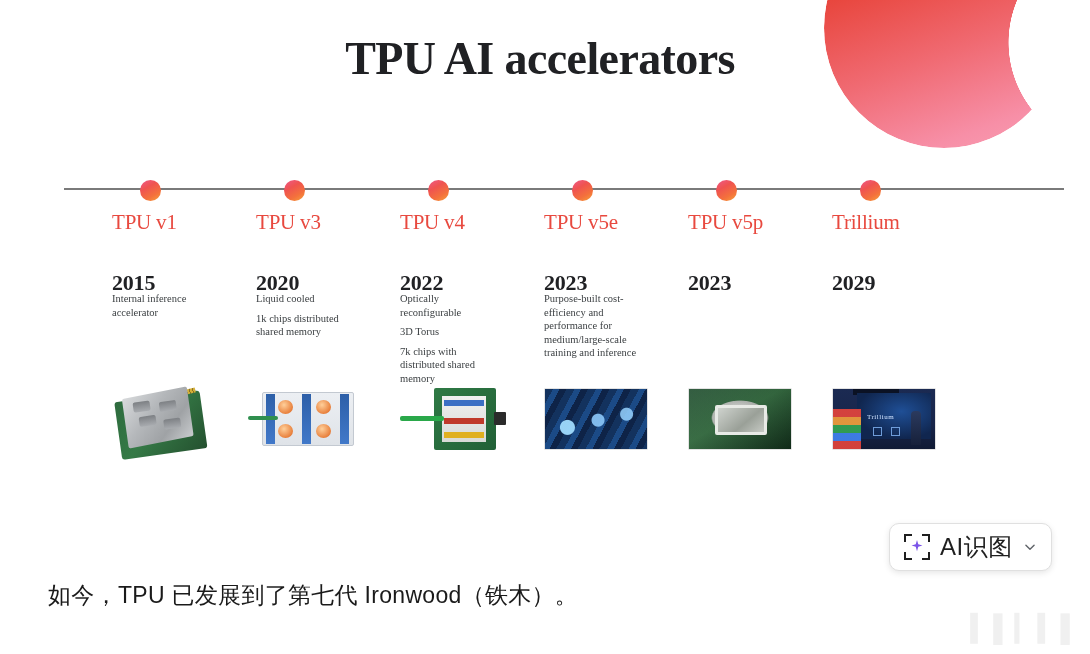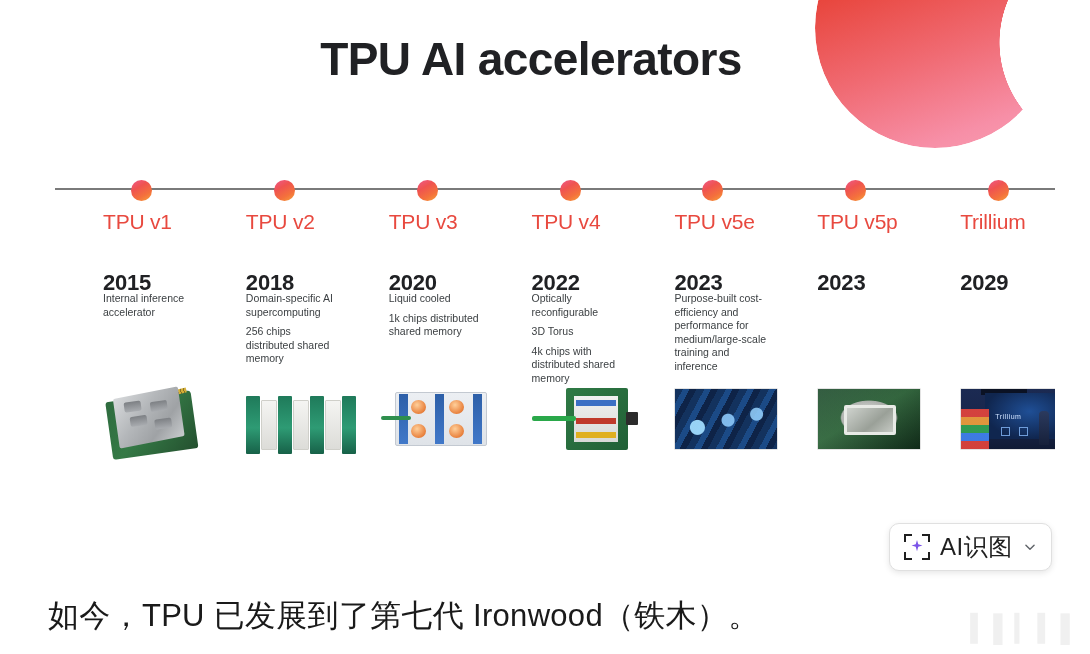--- a/index.html
+++ b/index.html
@@ -6,22 +6,22 @@
   html, body {
     width: 1090px; height: 654px;
     background: #ffffff;
     font-family: "Liberation Sans", "DejaVu Sans", sans-serif;
     overflow: hidden;
   }
   #root { position: relative; width: 1090px; height: 654px; background:#fff; }
 
   
   .slide {
-    position: absolute; left: 7px; top: 0; width: 1048px; height: 570px;
-    background: #ffffff; overflow: hidden;
+    position: absolute; left: 16px; top: 0; width: 1048px; height: 570px;
+    background: #ffffff; overflow: hidden; font-family: Liberation Serif, serif;
   }
 
   
   .crescent-wrap {
     position: absolute; right: 0; top: -92px; width: 240px; height: 240px;
     overflow: hidden; pointer-events: none;
   }
   .crescent {
     position: absolute; left: 0; top: 0; width: 240px; height: 240px;
     border-radius: 50%;
@@ -227,22 +227,22 @@
     color:#7b54e8;
   }
   .ai-label {
     font-size: 24px; color: #1f1f1f; letter-spacing: .5px;
     font-family: "Liberation Sans","DejaVu Sans", sans-serif;
   }
   .chev { width: 14px; height: 14px; color:#5f6368; }
 
   
   .caption {
-    position: absolute; left: 48px; top: 595px;
-    font-size: 31px; color: #1a1a1a; letter-spacing: .3px;
+    position: absolute; left: 48px; top: 580px;
+    font-size: 23px; color: #1a1a1a; letter-spacing: .3px;
     white-space: nowrap;
   }
 
   .watermark {
     position:absolute; right: 8px; bottom: 10px;
     font-size: 26px; color: #f0f0f0; letter-spacing: 3px;
     font-weight: 700; user-select:none;
   }
 </style>
 </head>
@@ -275,38 +275,20 @@
           <div class="metal"></div>
           <div class="slotrow">
             <div class="slot s1"></div>
               <div class="slot s2"></div>
             <div class="slot s3"></div>
               <div class="slot s4"></div>
           </div>
         </div>
       </div>
 
-      <div class="col">
-        <div class="dot"></div>
-        <div class="gen-label">TPU v2</div>
-        <div class="year">2018</div>
-        <div class="desc">
-          <p>Domain-specific AI supercomputing</p>
-          <p>256 chips distributed shared memory</p>
-        </div>
-        <div class="photo hw-v2">
-          <div class="mod" style="left:0"></div>
-          <div class="white" style="left:15px"></div>
-          <div class="mod" style="left:32px"></div>
-          <div class="white" style="left:47px"></div>
-          <div class="mod" style="left:64px"></div>
-          <div class="white" style="left:79px"></div>
-          <div class="mod" style="left:96px"></div>
-        </div>
-      </div>
 
       <div class="col">
         <div class="dot"></div>
         <div class="gen-label">TPU v3</div>
         <div class="year">2020</div>
         <div class="desc">
           <p>Liquid cooled</p>
           <p>1k chips distributed shared memory</p>
         </div>
         <div class="photo hw-v3">
@@ -322,21 +304,21 @@
         </div>
       </div>
 
       <div class="col">
         <div class="dot"></div>
         <div class="gen-label">TPU v4</div>
         <div class="year">2022</div>
         <div class="desc">
           <p>Optically reconfigurable</p>
           <p>3D Torus</p>
-          <p>4k chips with distributed shared memory</p>
+          <p>7k chips with distributed shared memory</p>
         </div>
         <div class="photo hw-v4">
           <div class="board"></div>
           <div class="inner"></div>
           <div class="stripe" style="top:12px;background:#3b6fc4"></div>
           <div class="stripe" style="top:30px;background:#c0392b"></div>
           <div class="stripe" style="top:44px;background:#e0b020"></div>
           <div class="fiber"></div>
           <div class="conn"></div>
         </div>

